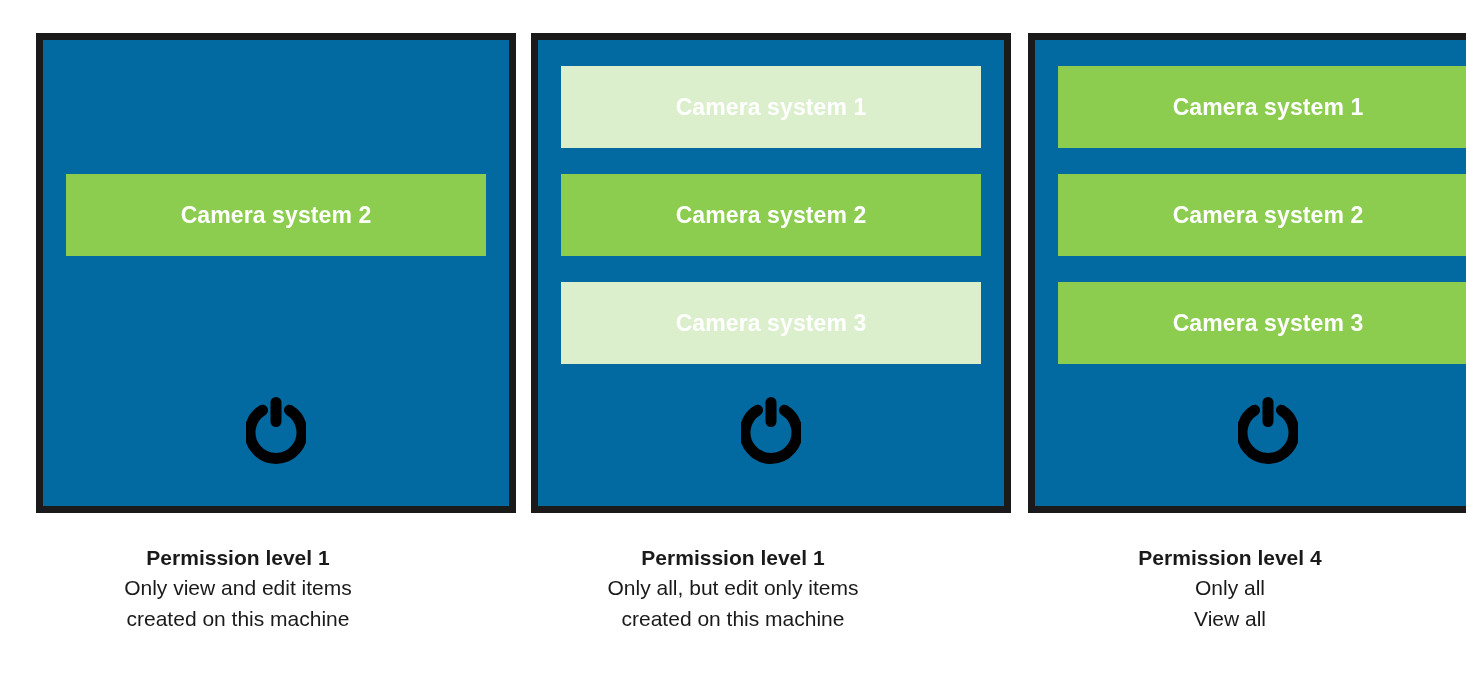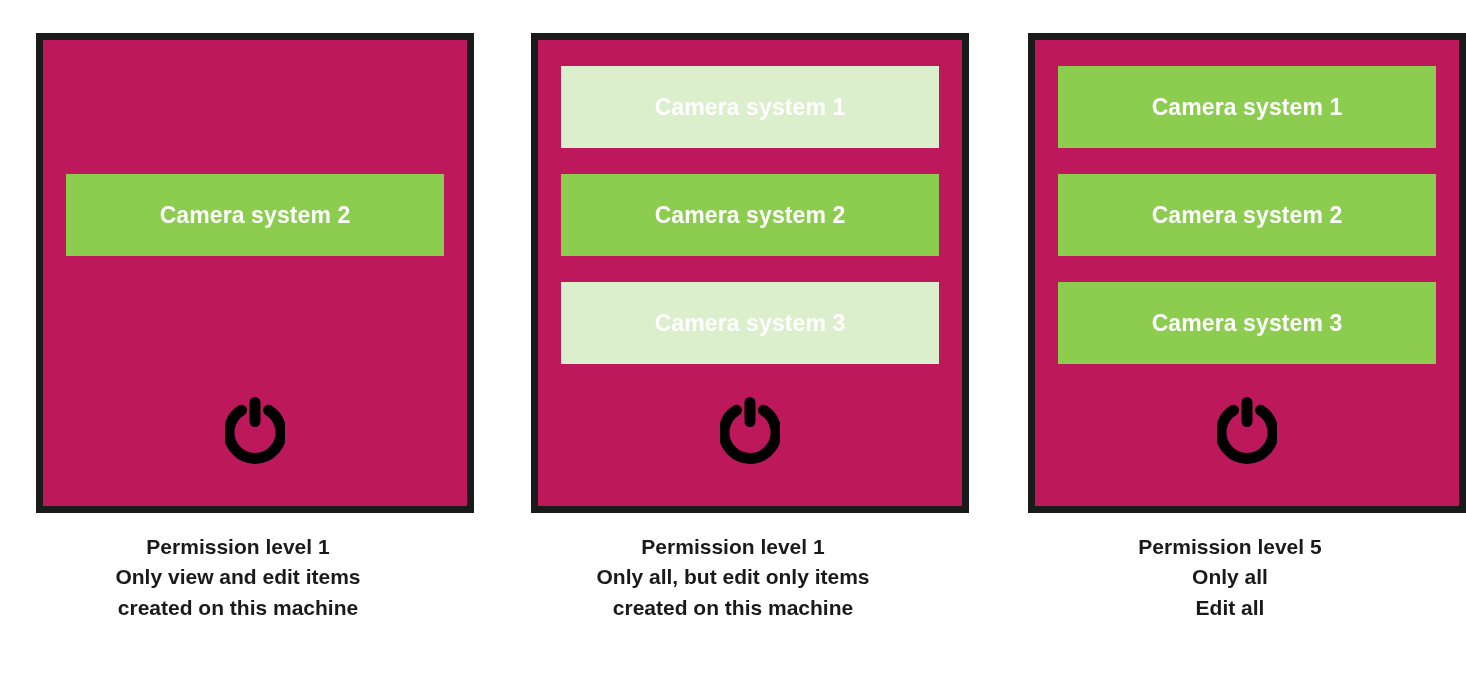--- a/index.html
+++ b/index.html
@@ -24,23 +24,23 @@
     top: 33px;
     width: 404px;
   }
 
   #panel-group-1 { left: 36px; }
   #panel-group-2 { left: 531px; }
   #panel-group-3 { left: 1028px; }
 
   .panel-box {
     position: relative;
-    width: 438px;
+    width: 480px;
     height: 480px;
-    background: #be185d;
+    background: #0369a1;
     border: 7px solid #1a1a1a;
   }
 
   .slot-stack {
     position: absolute;
     left: 0;
     right: 0;
     top: 26px;
     padding: 0 23px;
   }
@@ -82,35 +82,35 @@
     justify-content: center;
   }
 
   .power-icon {
     display: block;
     width: 60px;
     height: 68px;
   }
 
   .caption {
-    margin-top: 19px;
+    margin-top: 30px;
     width: 404px;
     text-align: center;
     color: #1a1a1a;
   }
 
   .caption-title {
     font-size: 21px;
     font-weight: bold;
     line-height: 1.45;
   }
 
   .caption-line {
     font-size: 21px;
-    font-weight: bold;
+    font-weight: normal;
     line-height: 1.45;
   }
 </style>
 </head>
 <body>
 
 <div id="diagram">
 
   <div class="panel-group" id="panel-group-1">
     <div class="panel-box">
@@ -180,19 +180,19 @@
         </div>
       </div>
       <div class="power-wrap">
         <svg class="power-icon" viewBox="0 0 60 68" aria-hidden="true">
           <path d="M16.5 13.2 A26 26 0 1 0 43.5 13.2" fill="none" stroke="#000000" stroke-width="11" stroke-linecap="round"></path>
           <rect x="24.5" y="0" width="11" height="30" rx="5.5" fill="#000000"></rect>
         </svg>
       </div>
     </div>
     <div class="caption">
-      <div class="caption-title">Permission level 5</div>
+      <div class="caption-title">Permission level 4</div>
       <div class="caption-line">Only all</div>
-      <div class="caption-line">Edit all</div>
+      <div class="caption-line">View all</div>
     </div>
   </div>
 
 </div>
 
 </body></html>

